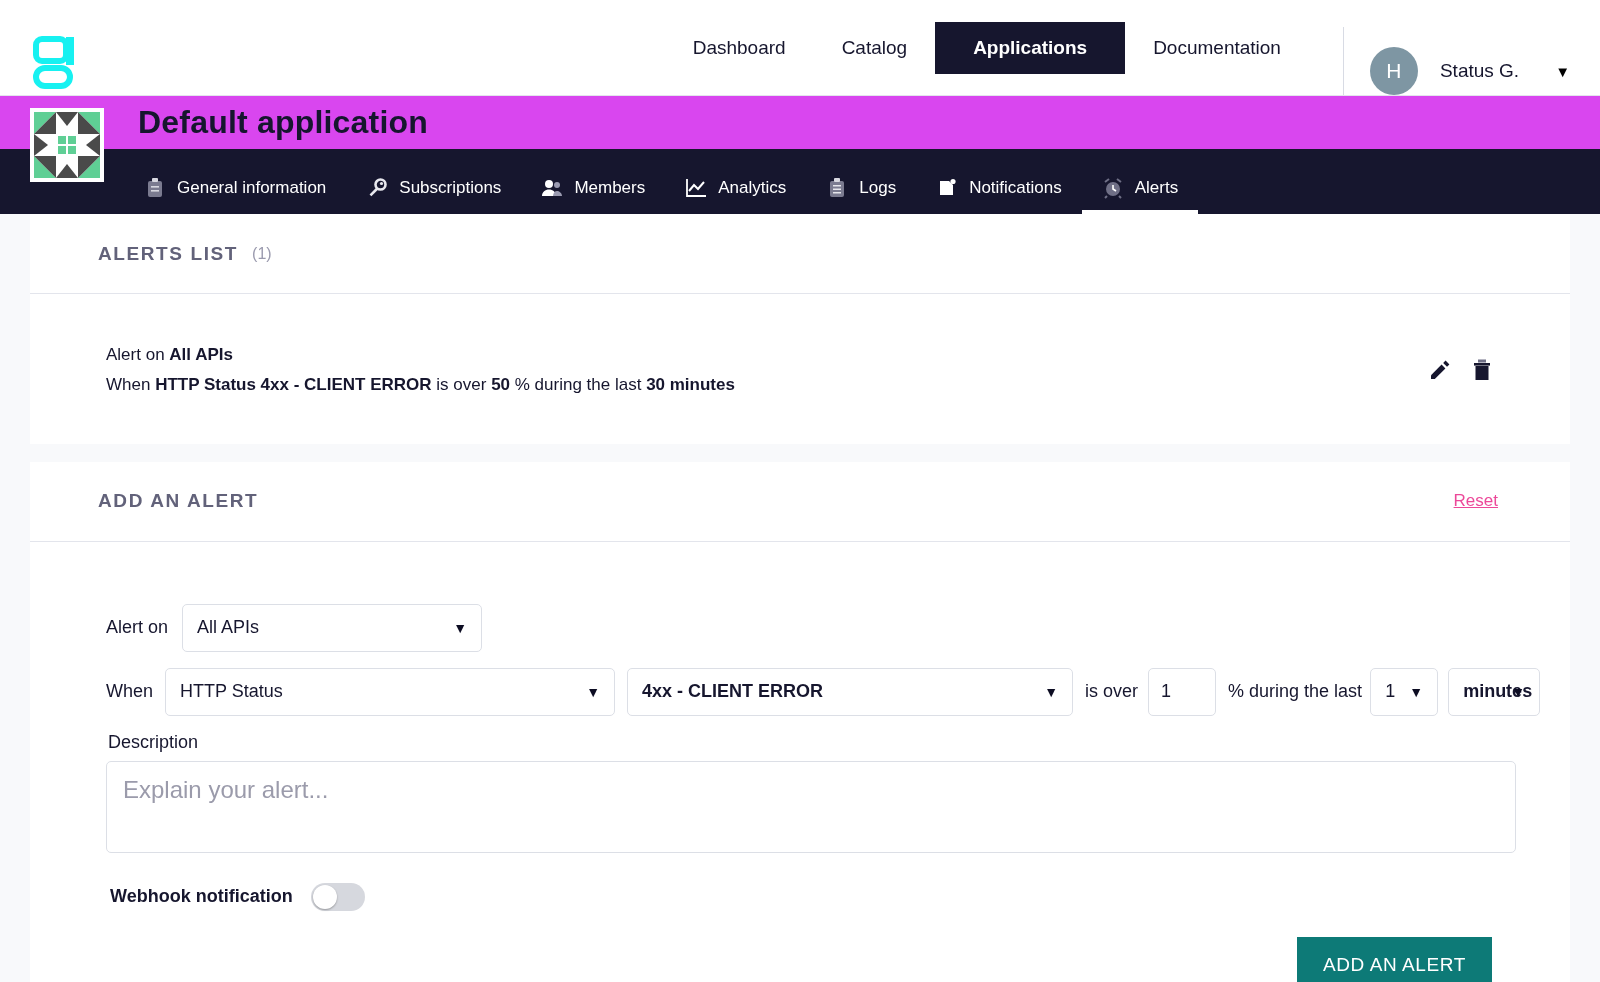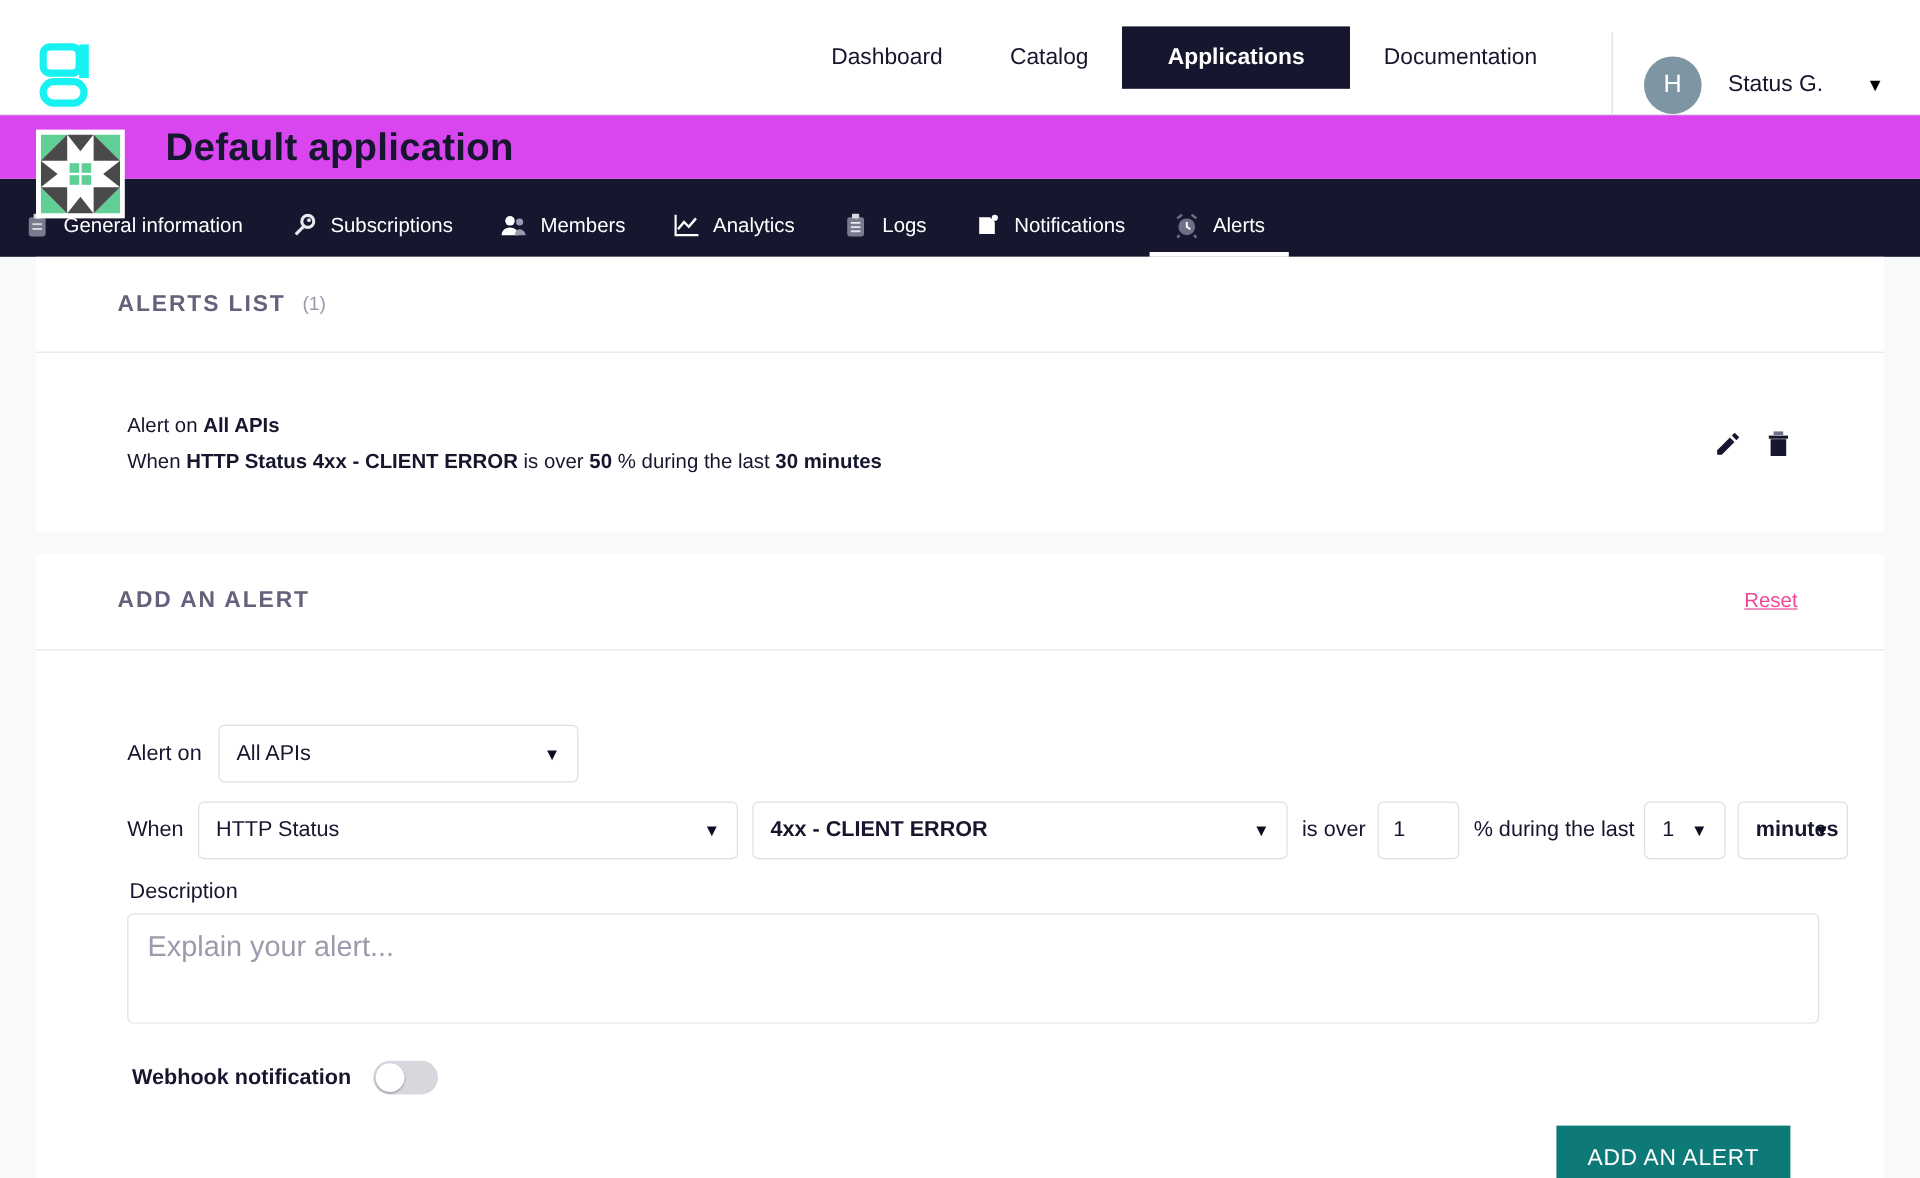--- a/index.html
+++ b/index.html
@@ -41,21 +41,21 @@
   .app-title{
     margin-left:138px; font-size:32px; font-weight:bold; color:#16162e; letter-spacing:.2px;
   }
   .app-icon{
     position:absolute; left:30px; top:12px; width:74px; height:74px; background:#fff;
     padding:4px; z-index:5;
   }
 
   
   .tabbar{
-    height:65px; background:#16162e; display:flex; align-items:flex-end; 
+    height:65px; background:#16162e; display:flex; align-items:flex-end; padding-left:124px;
   }
   .tab{
     display:flex; align-items:center; gap:11px; color:#ffffff; font-size:17px;
     padding:0 20px; height:52px; cursor:pointer; position:relative; white-space:nowrap;
   }
   .tab.active::after{
     content:""; position:absolute; left:0; right:0; bottom:0; height:4px; background:#ffffff;
   }
   .tab .ticon{ width:22px; height:22px; display:flex; align-items:center; justify-content:center; }
   .tab .ticon svg{ display:block; }

